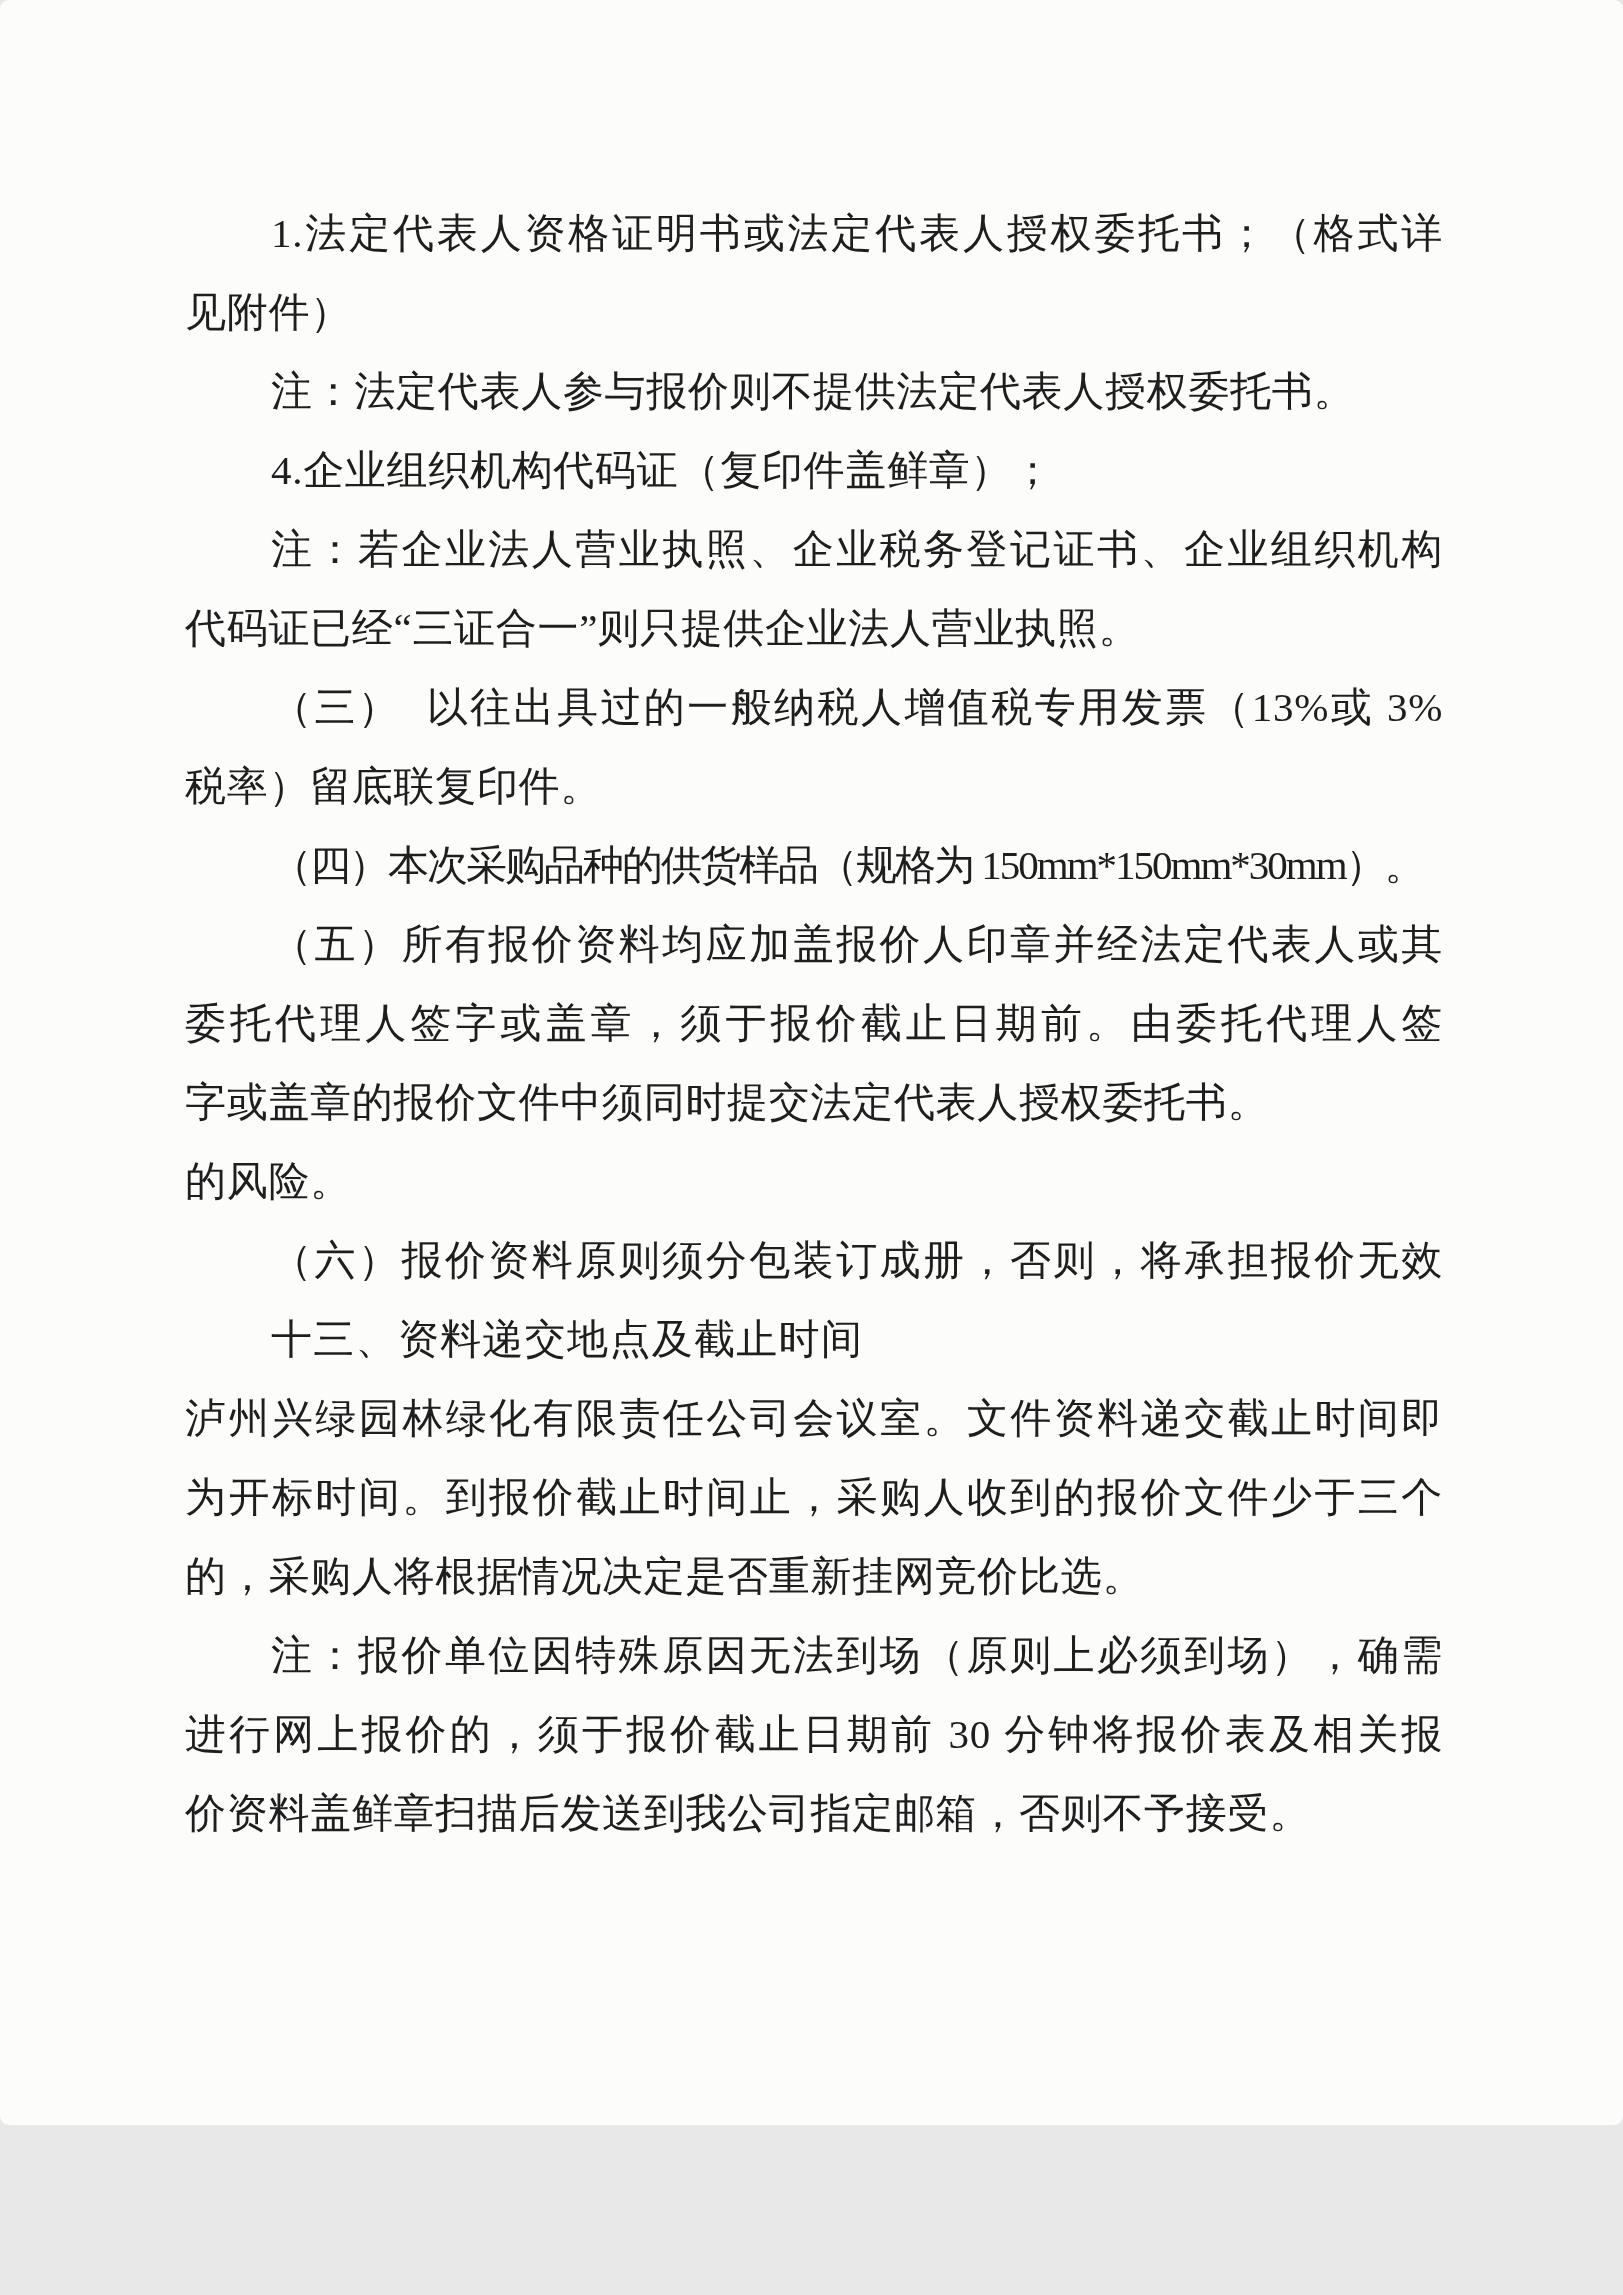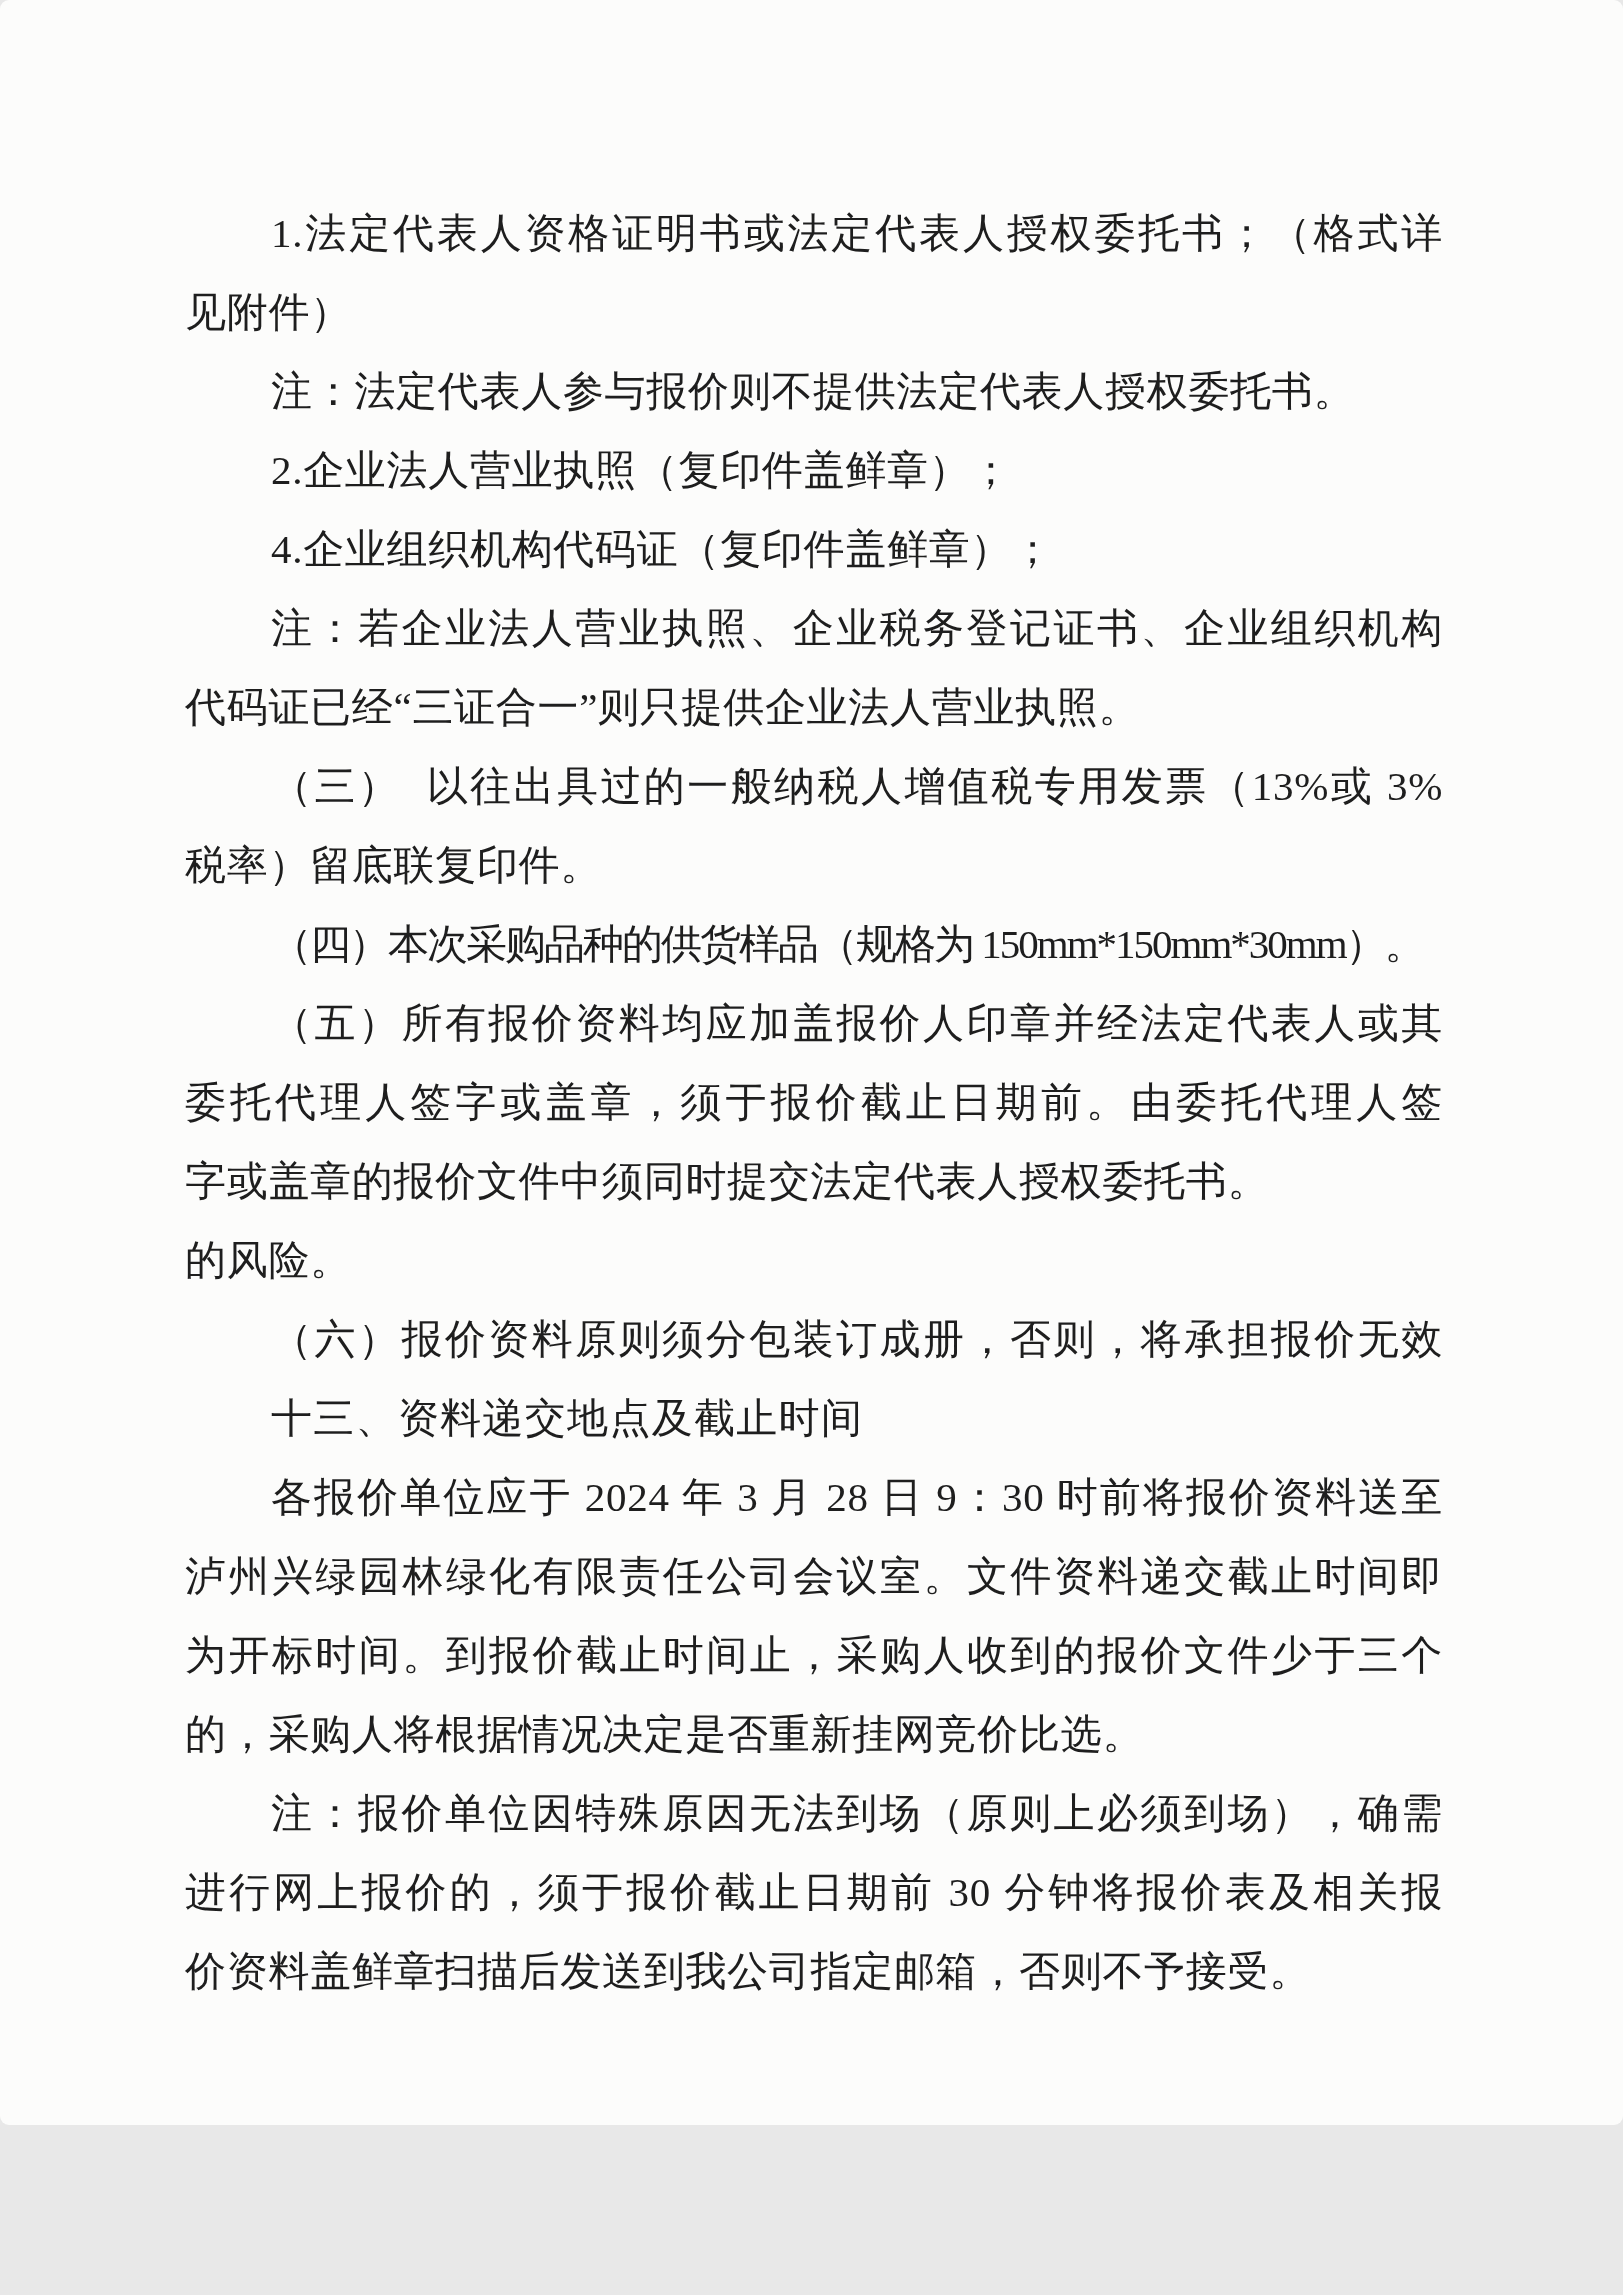--- a/index.html
+++ b/index.html
@@ -51,34 +51,32 @@
 </style>
 </head>
 <body>
 
 <div class="page">
   <div class="text-block">
 
     <div class="line indent fill">1.法定代表人资格证明书或法定代表人授权委托书；（格式详</div>
     <div class="line">见附件）</div>
     <div class="line indent">注：法定代表人参与报价则不提供法定代表人授权委托书。</div>
-    <div class="line indent">2.企业法人营业执照（复印件盖鲜章）；</div>
     <div class="line indent">4.企业组织机构代码证（复印件盖鲜章）；</div>
     <div class="line indent fill">注：若企业法人营业执照、企业税务登记证书、企业组织机构</div>
     <div class="line">代码证已经“三证合一”则只提供企业法人营业执照。</div>
     <div class="line indent fill">（三）  以往出具过的一般纳税人增值税专用发票（13%或 3%</div>
     <div class="line">税率）留底联复印件。</div>
     <div class="line indent tight"><span>（四）本次采购</span><span class="b">品种的供货样品（规格为 150mm*150mm*30mm）。</span></div>
     <div class="line indent fill">（五）所有报价资料均应加盖报价人印章并经法定代表人或其</div>
     <div class="line fill">委托代理人签字或盖章，须于报价截止日期前。由委托代理人签</div>
     <div class="line">字或盖章的报价文件中须同时提交法定代表人授权委托书。</div>
     <div class="line">的风险。</div>
     <div class="line indent fill">（六）报价资料原则须分包装订成册，否则，将承担报价无效</div>
     <div class="line indent heading">十三、资料递交地点及截止时间</div>
-    <div class="line indent fill">各报价单位应于 2024 年 3 月 28 日 9：30 时前将报价资料送至</div>
     <div class="line fill">泸州兴绿园林绿化有限责任公司会议室。文件资料递交截止时间即</div>
     <div class="line fill">为开标时间。到报价截止时间止，采购人收到的报价文件少于三个</div>
     <div class="line">的，采购人将根据情况决定是否重新挂网竞价比选。</div>
     <div class="line indent fill">注：报价单位因特殊原因无法到场（原则上必须到场），确需</div>
     <div class="line fill">进行网上报价的，须于报价截止日期前 30 分钟将报价表及相关报</div>
     <div class="line">价资料盖鲜章扫描后发送到我公司指定邮箱，否则不予接受。</div>
 
   </div>
 </div>
 

